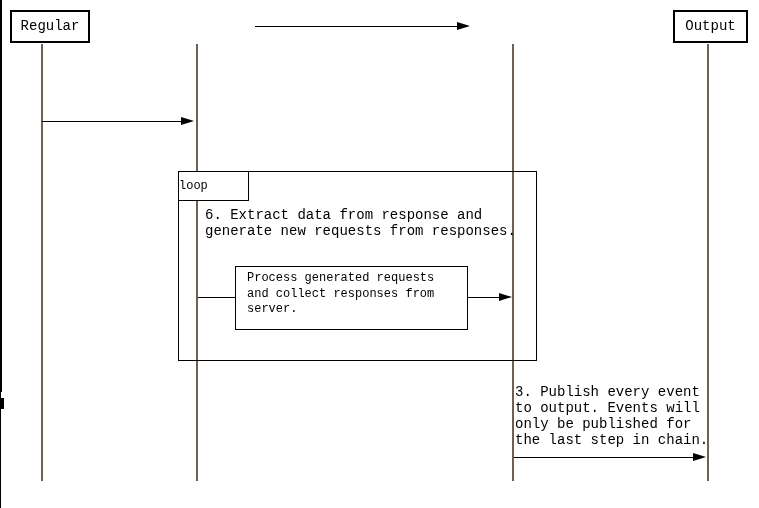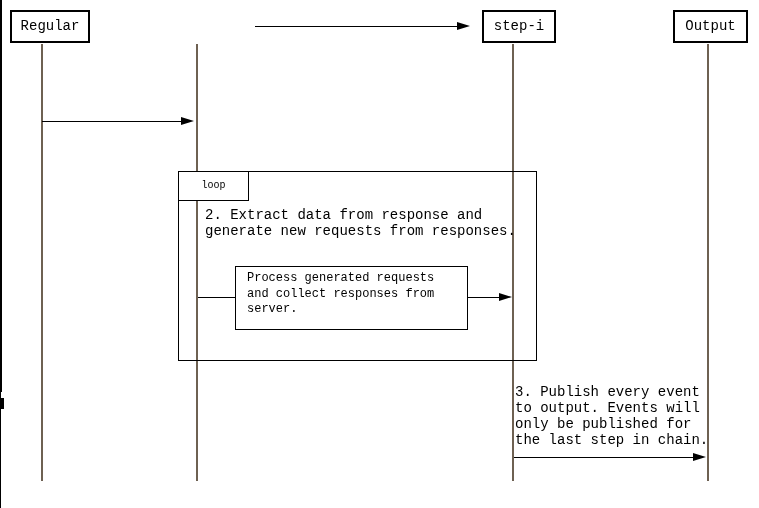--- a/index.html
+++ b/index.html
@@ -31,21 +31,21 @@
   .msg{
     position:absolute;font-size:14px;line-height:16px;white-space:pre-line;
   }
   .loopbox{
     position:absolute;left:178px;top:171px;width:359px;height:190px;
     border:1px solid var(--line);background:transparent;
   }
   .looplabel{
     position:absolute;left:178px;top:171px;width:71px;height:30px;
     border:1px solid var(--line);background:var(--background);
-    font-size:10px;line-height:28px;text-align:center;
+    font-size:12px;line-height:28px;text-align:left;
   }
   .notebox{
     position:absolute;left:235px;top:266px;width:233px;height:64px;
     border:1px solid var(--line);background:var(--background);
     font-size:12px;line-height:15.5px;padding:4px 0 0 11px;white-space:pre-line;
   }
   .edge{position:absolute;background:var(--line);}
 </style>
 </head>
 <body>
@@ -55,33 +55,32 @@
   <div class="edge" style="left:0;top:0;width:2px;height:392px"></div>
   <div class="edge" style="left:0;top:392px;width:1px;height:116px"></div>
   <div class="edge" style="left:0;top:398px;width:4px;height:11px"></div>
 
   <div class="lifeline" style="left:41px"></div>
   <div class="lifeline" style="left:196px"></div>
   <div class="lifeline" style="left:512px"></div>
   <div class="lifeline" style="left:707px"></div>
 
   <div class="actor" style="left:10px;width:80px">Regular</div>
-  <div class="actor" style="left:482px;width:74px">step-i</div>
   <div class="actor" style="left:673px;width:75px">Output</div>
 
   <div class="hline" style="left:255px;top:26px;width:203px"></div>
   <div class="arrowhead" style="left:457px;top:22px"></div>
 
   <div class="hline" style="left:42px;top:121px;width:140px"></div>
   <div class="arrowhead" style="left:181px;top:117px"></div>
 
   <div class="loopbox"></div>
   <div class="looplabel">loop</div>
 
-  <div class="msg" style="left:205px;top:207px">2. Extract data from response and
+  <div class="msg" style="left:205px;top:207px">6. Extract data from response and
 generate new requests from responses.</div>
 
   <div class="hline" style="left:198px;top:297px;width:37px"></div>
   <div class="notebox">Process generated requests
 and collect responses from
 server.</div>
   <div class="hline" style="left:468px;top:297px;width:32px"></div>
   <div class="arrowhead" style="left:499px;top:293px"></div>
 
   <div class="msg" style="left:515px;top:384px">3. Publish every event

